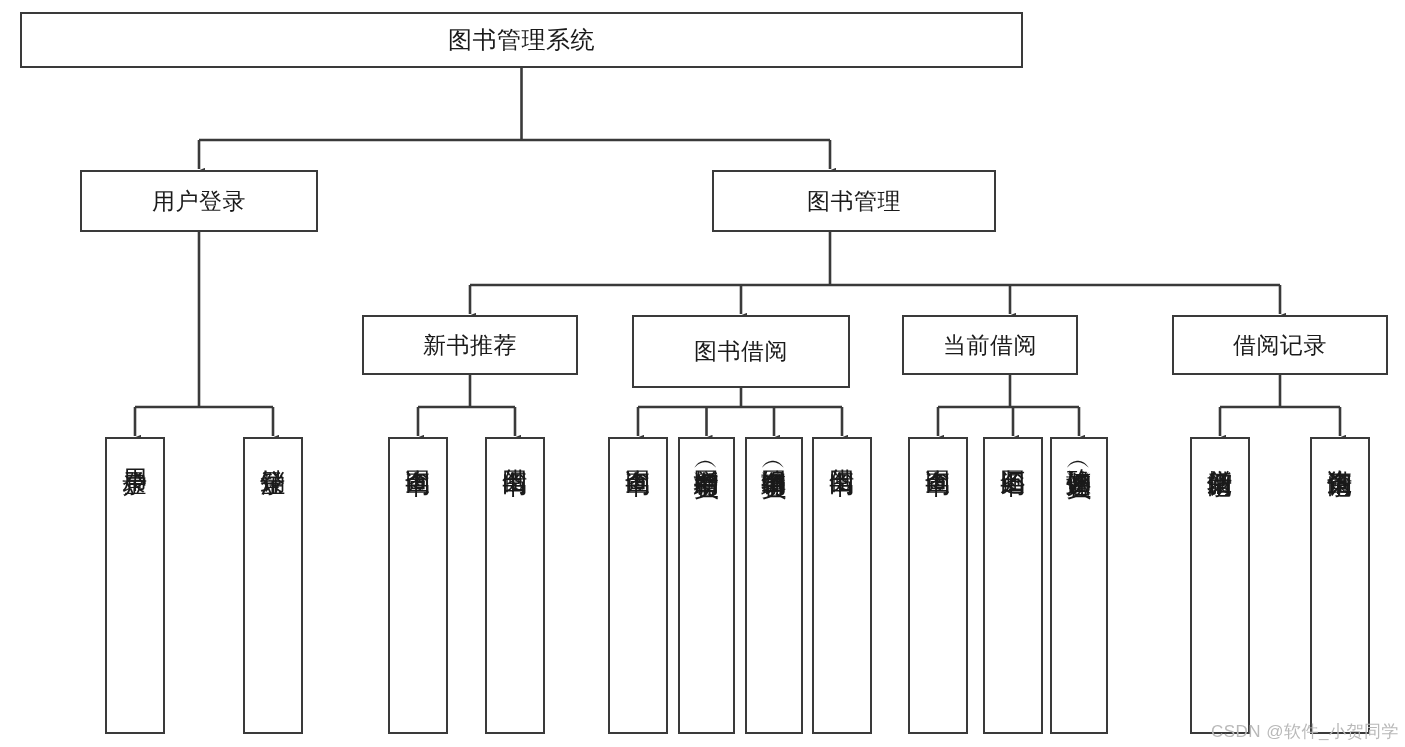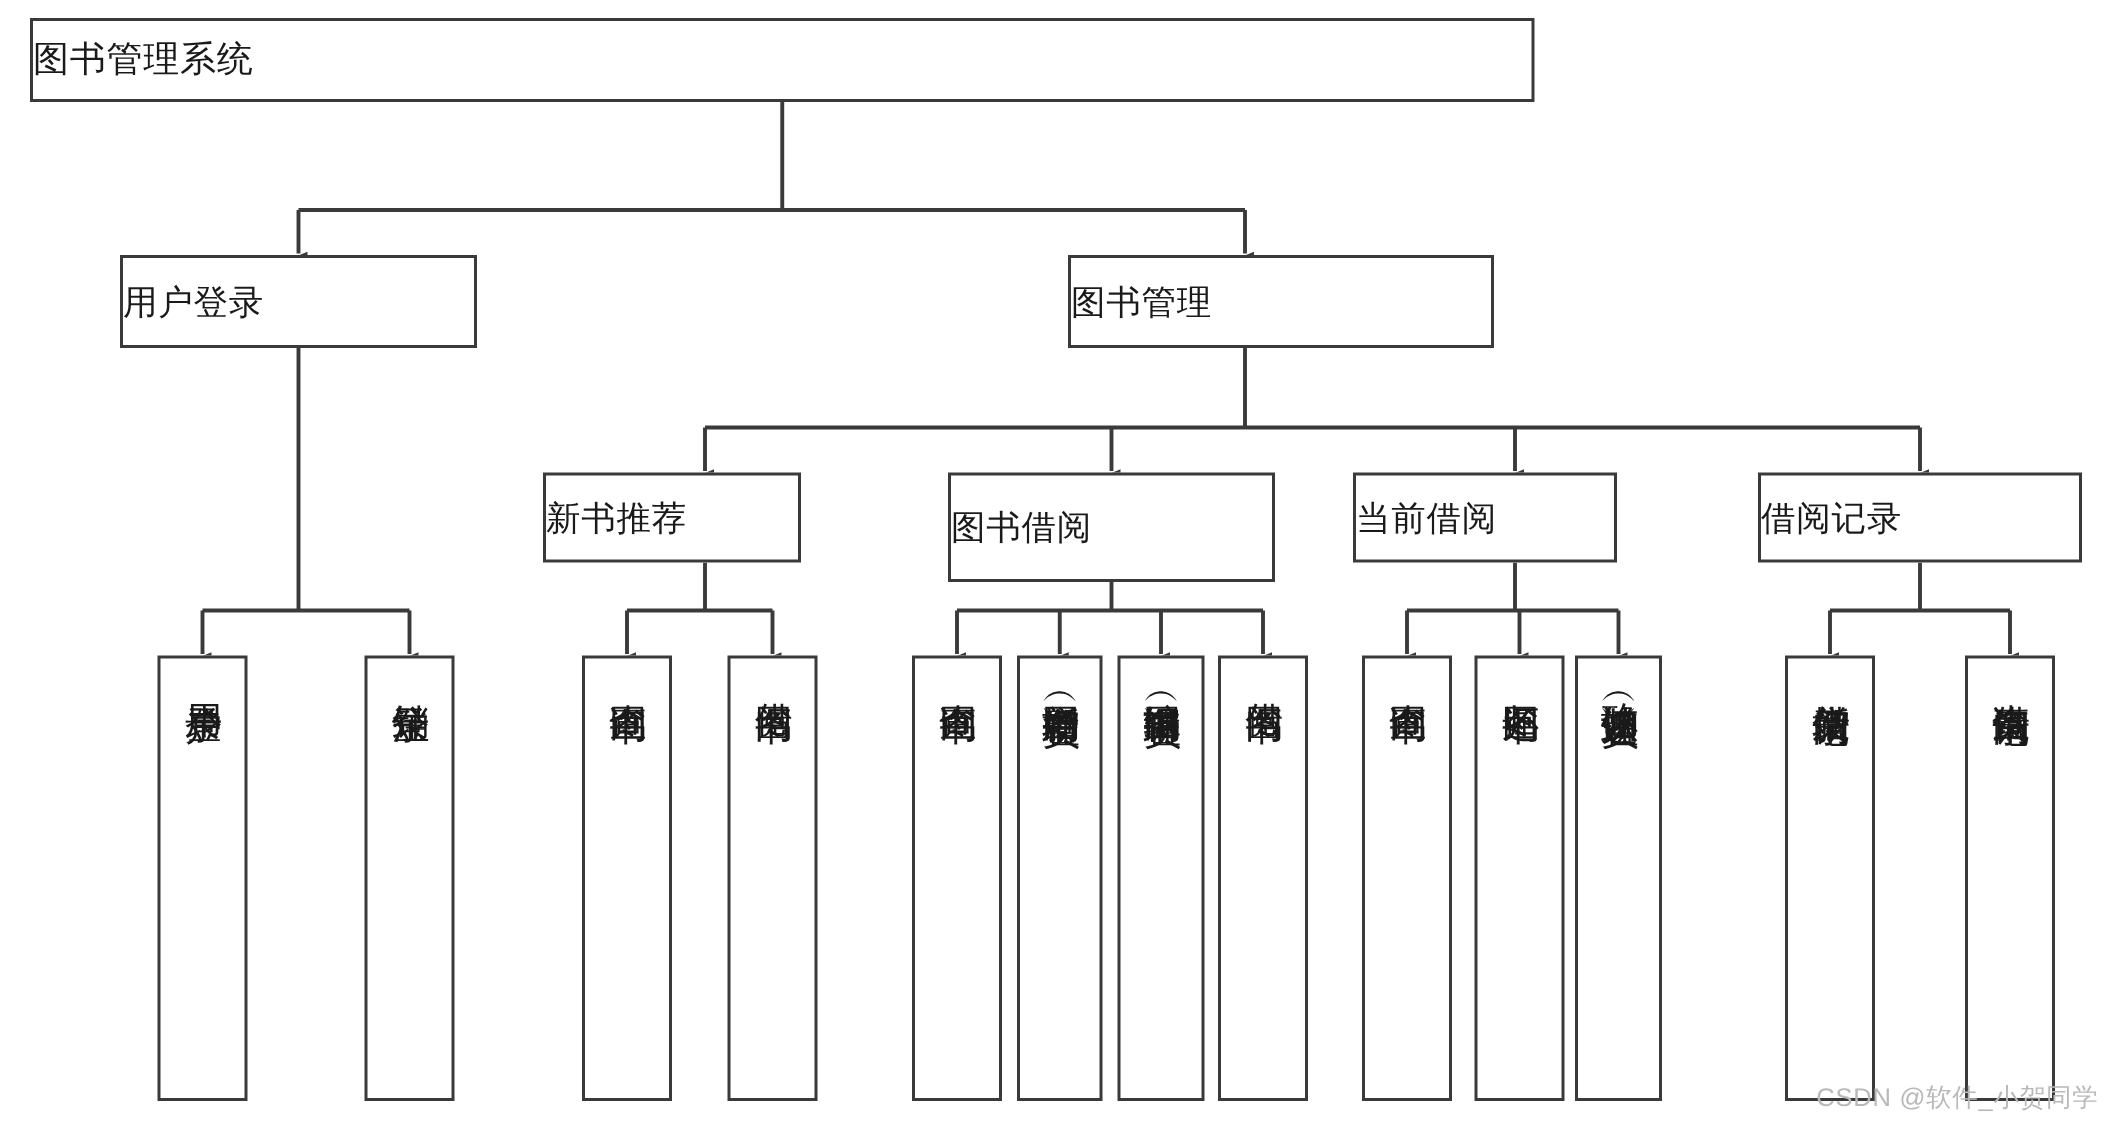--- a/index.html
+++ b/index.html
@@ -26,20 +26,21 @@
     height: 747px;
     pointer-events: none;
   }
   .node {
     position: absolute;
     box-sizing: border-box;
     background: #ffffff;
     border: 2.4px solid #3a3a3a;
     display: flex;
     align-items: center;
+    justify-content: center;
     color: #1a1a1a;
   }
   .node .label {
     display: block;
     text-align: center;
     line-height: 1.08;
     letter-spacing: 0.5px;
   }
   
   .node.horiz .label {
@@ -124,21 +125,21 @@
     <span class="label">图书管理系统</span>
   </div>
 
   <div class="node horiz" style="left:80px;top:170px;width:238px;height:62px;">
     <span class="label">用户登录</span>
   </div>
   <div class="node horiz" style="left:712px;top:170px;width:284px;height:62px;">
     <span class="label">图书管理</span>
   </div>
 
-  <div class="node horiz" style="left:362px;top:315px;width:172px;height:60px;">
+  <div class="node horiz" style="left:362px;top:315px;width:216px;height:60px;">
     <span class="label">新书推荐</span>
   </div>
   <div class="node horiz" style="left:632px;top:315px;width:218px;height:73px;">
     <span class="label">图书借阅</span>
   </div>
   <div class="node horiz" style="left:902px;top:315px;width:176px;height:60px;">
     <span class="label">当前借阅</span>
   </div>
   <div class="node horiz" style="left:1172px;top:315px;width:216px;height:60px;">
     <span class="label">借阅记录</span>

